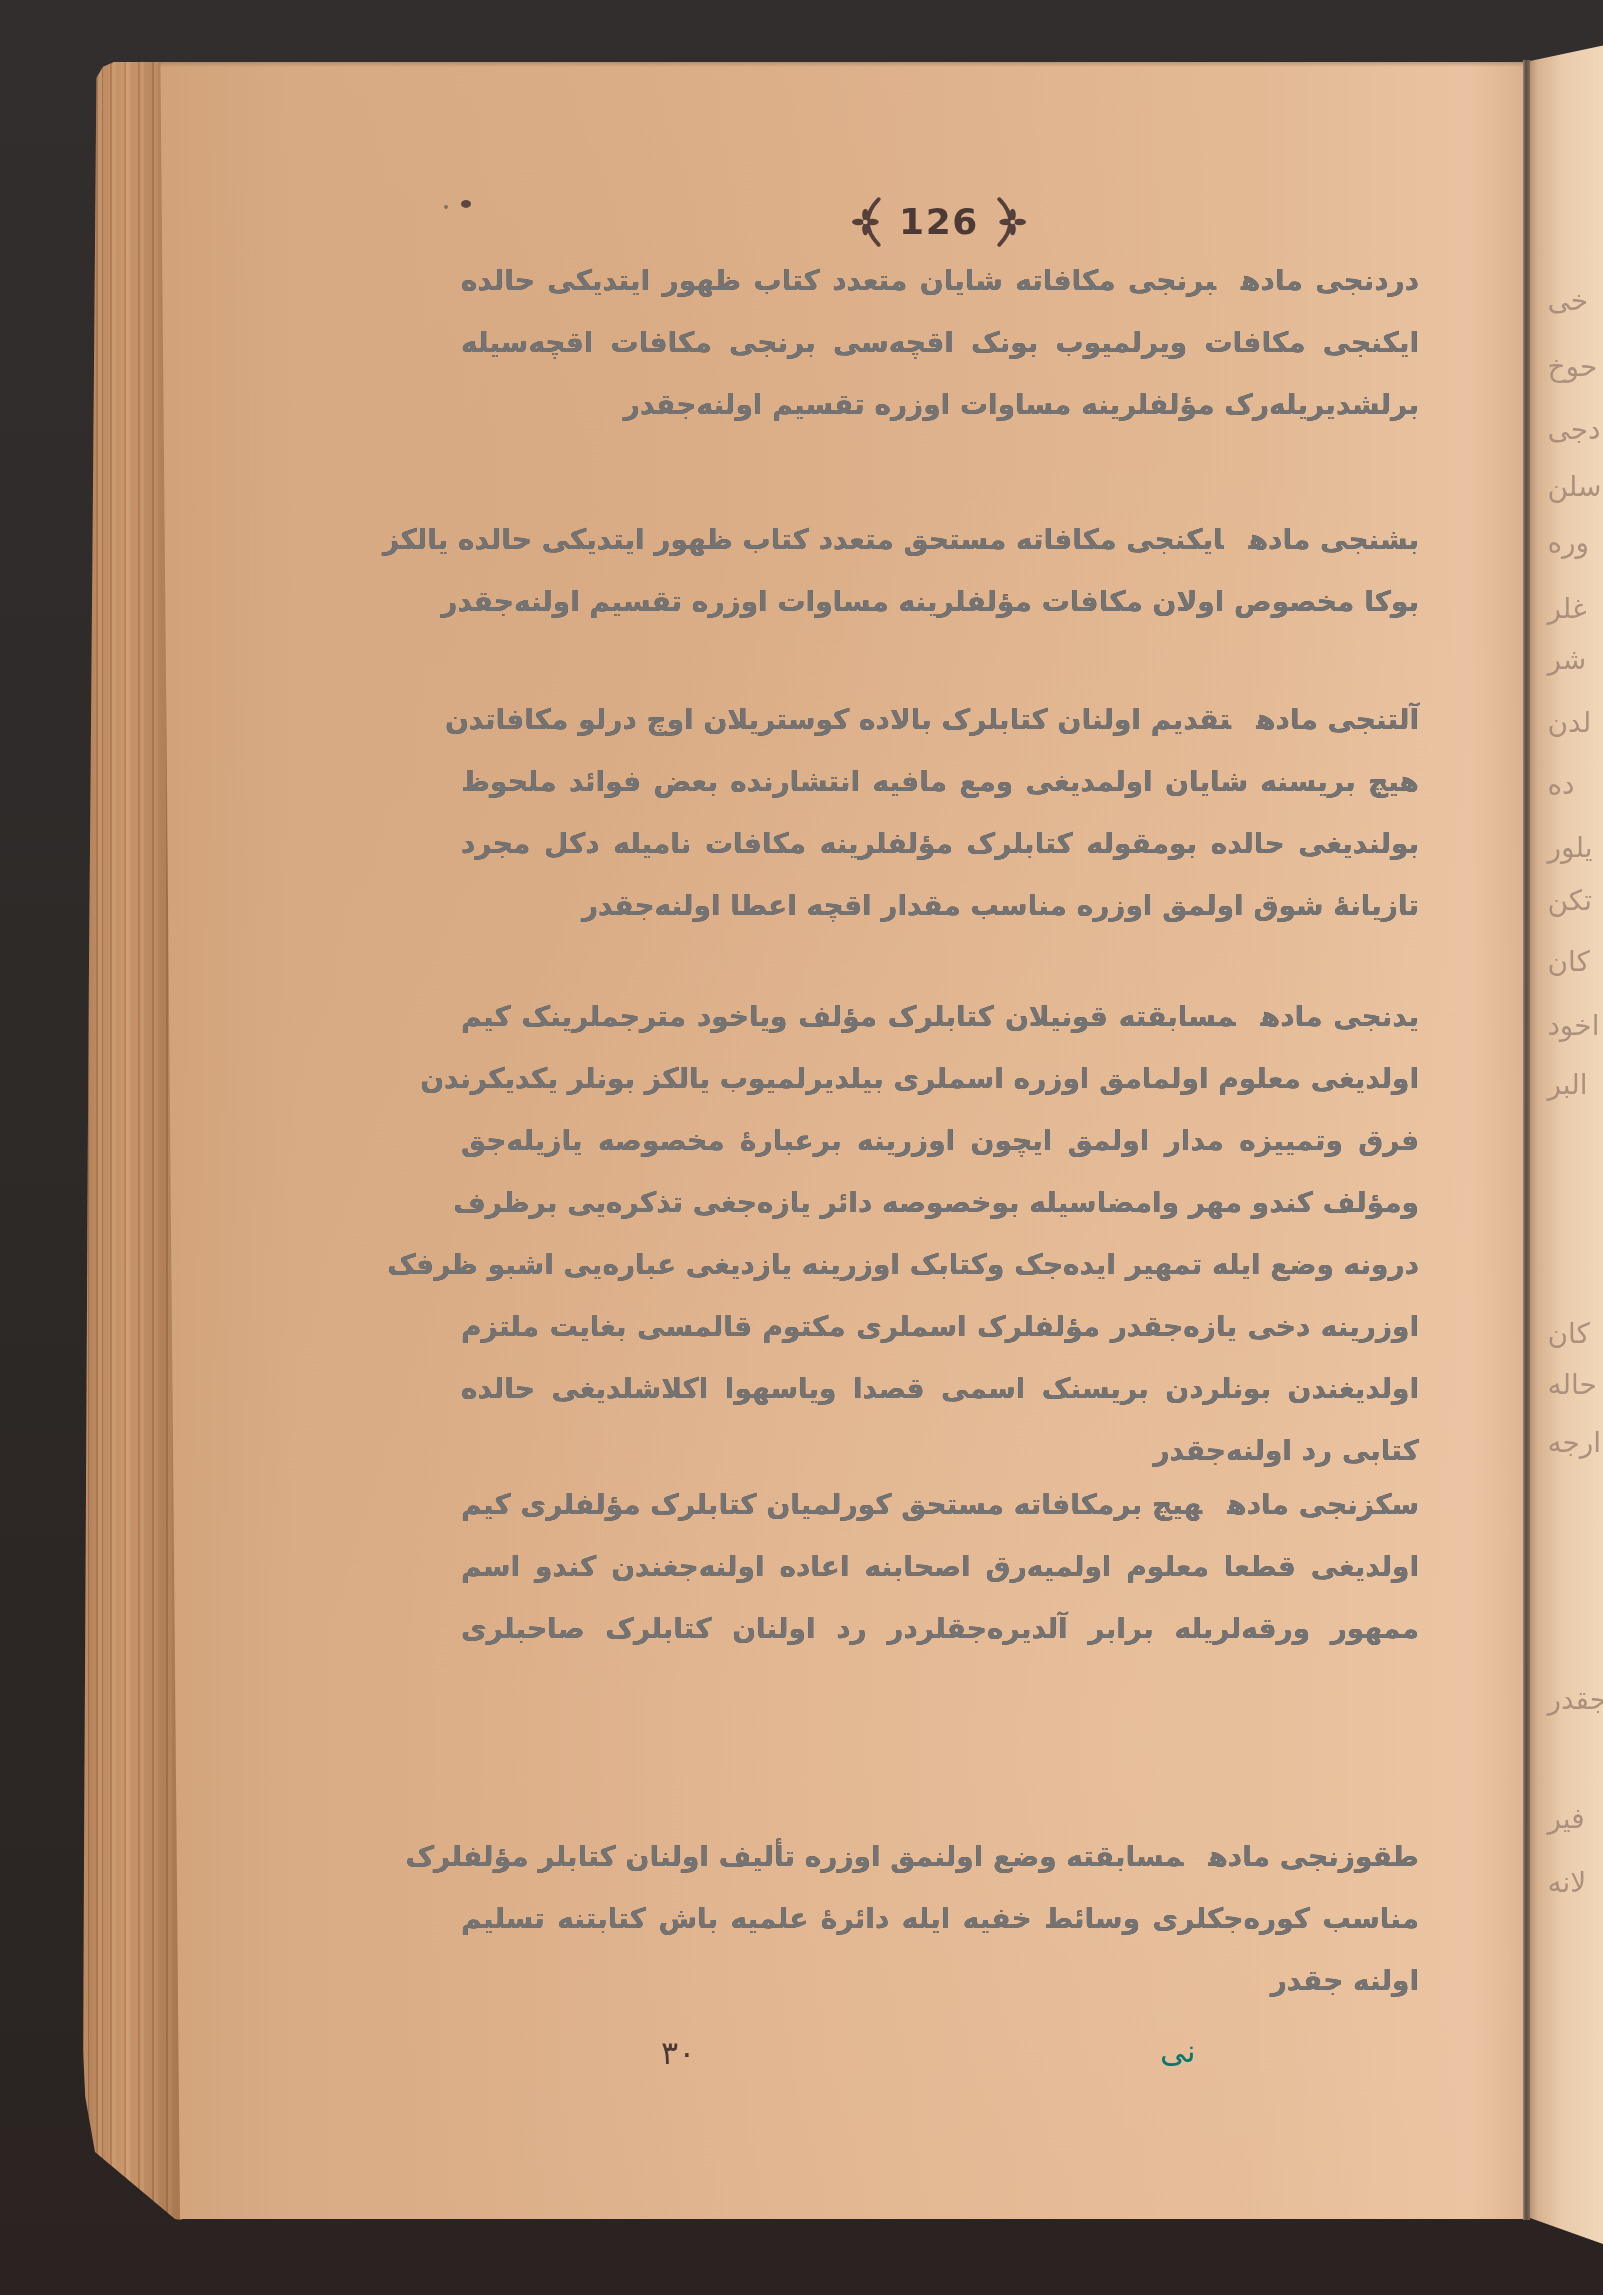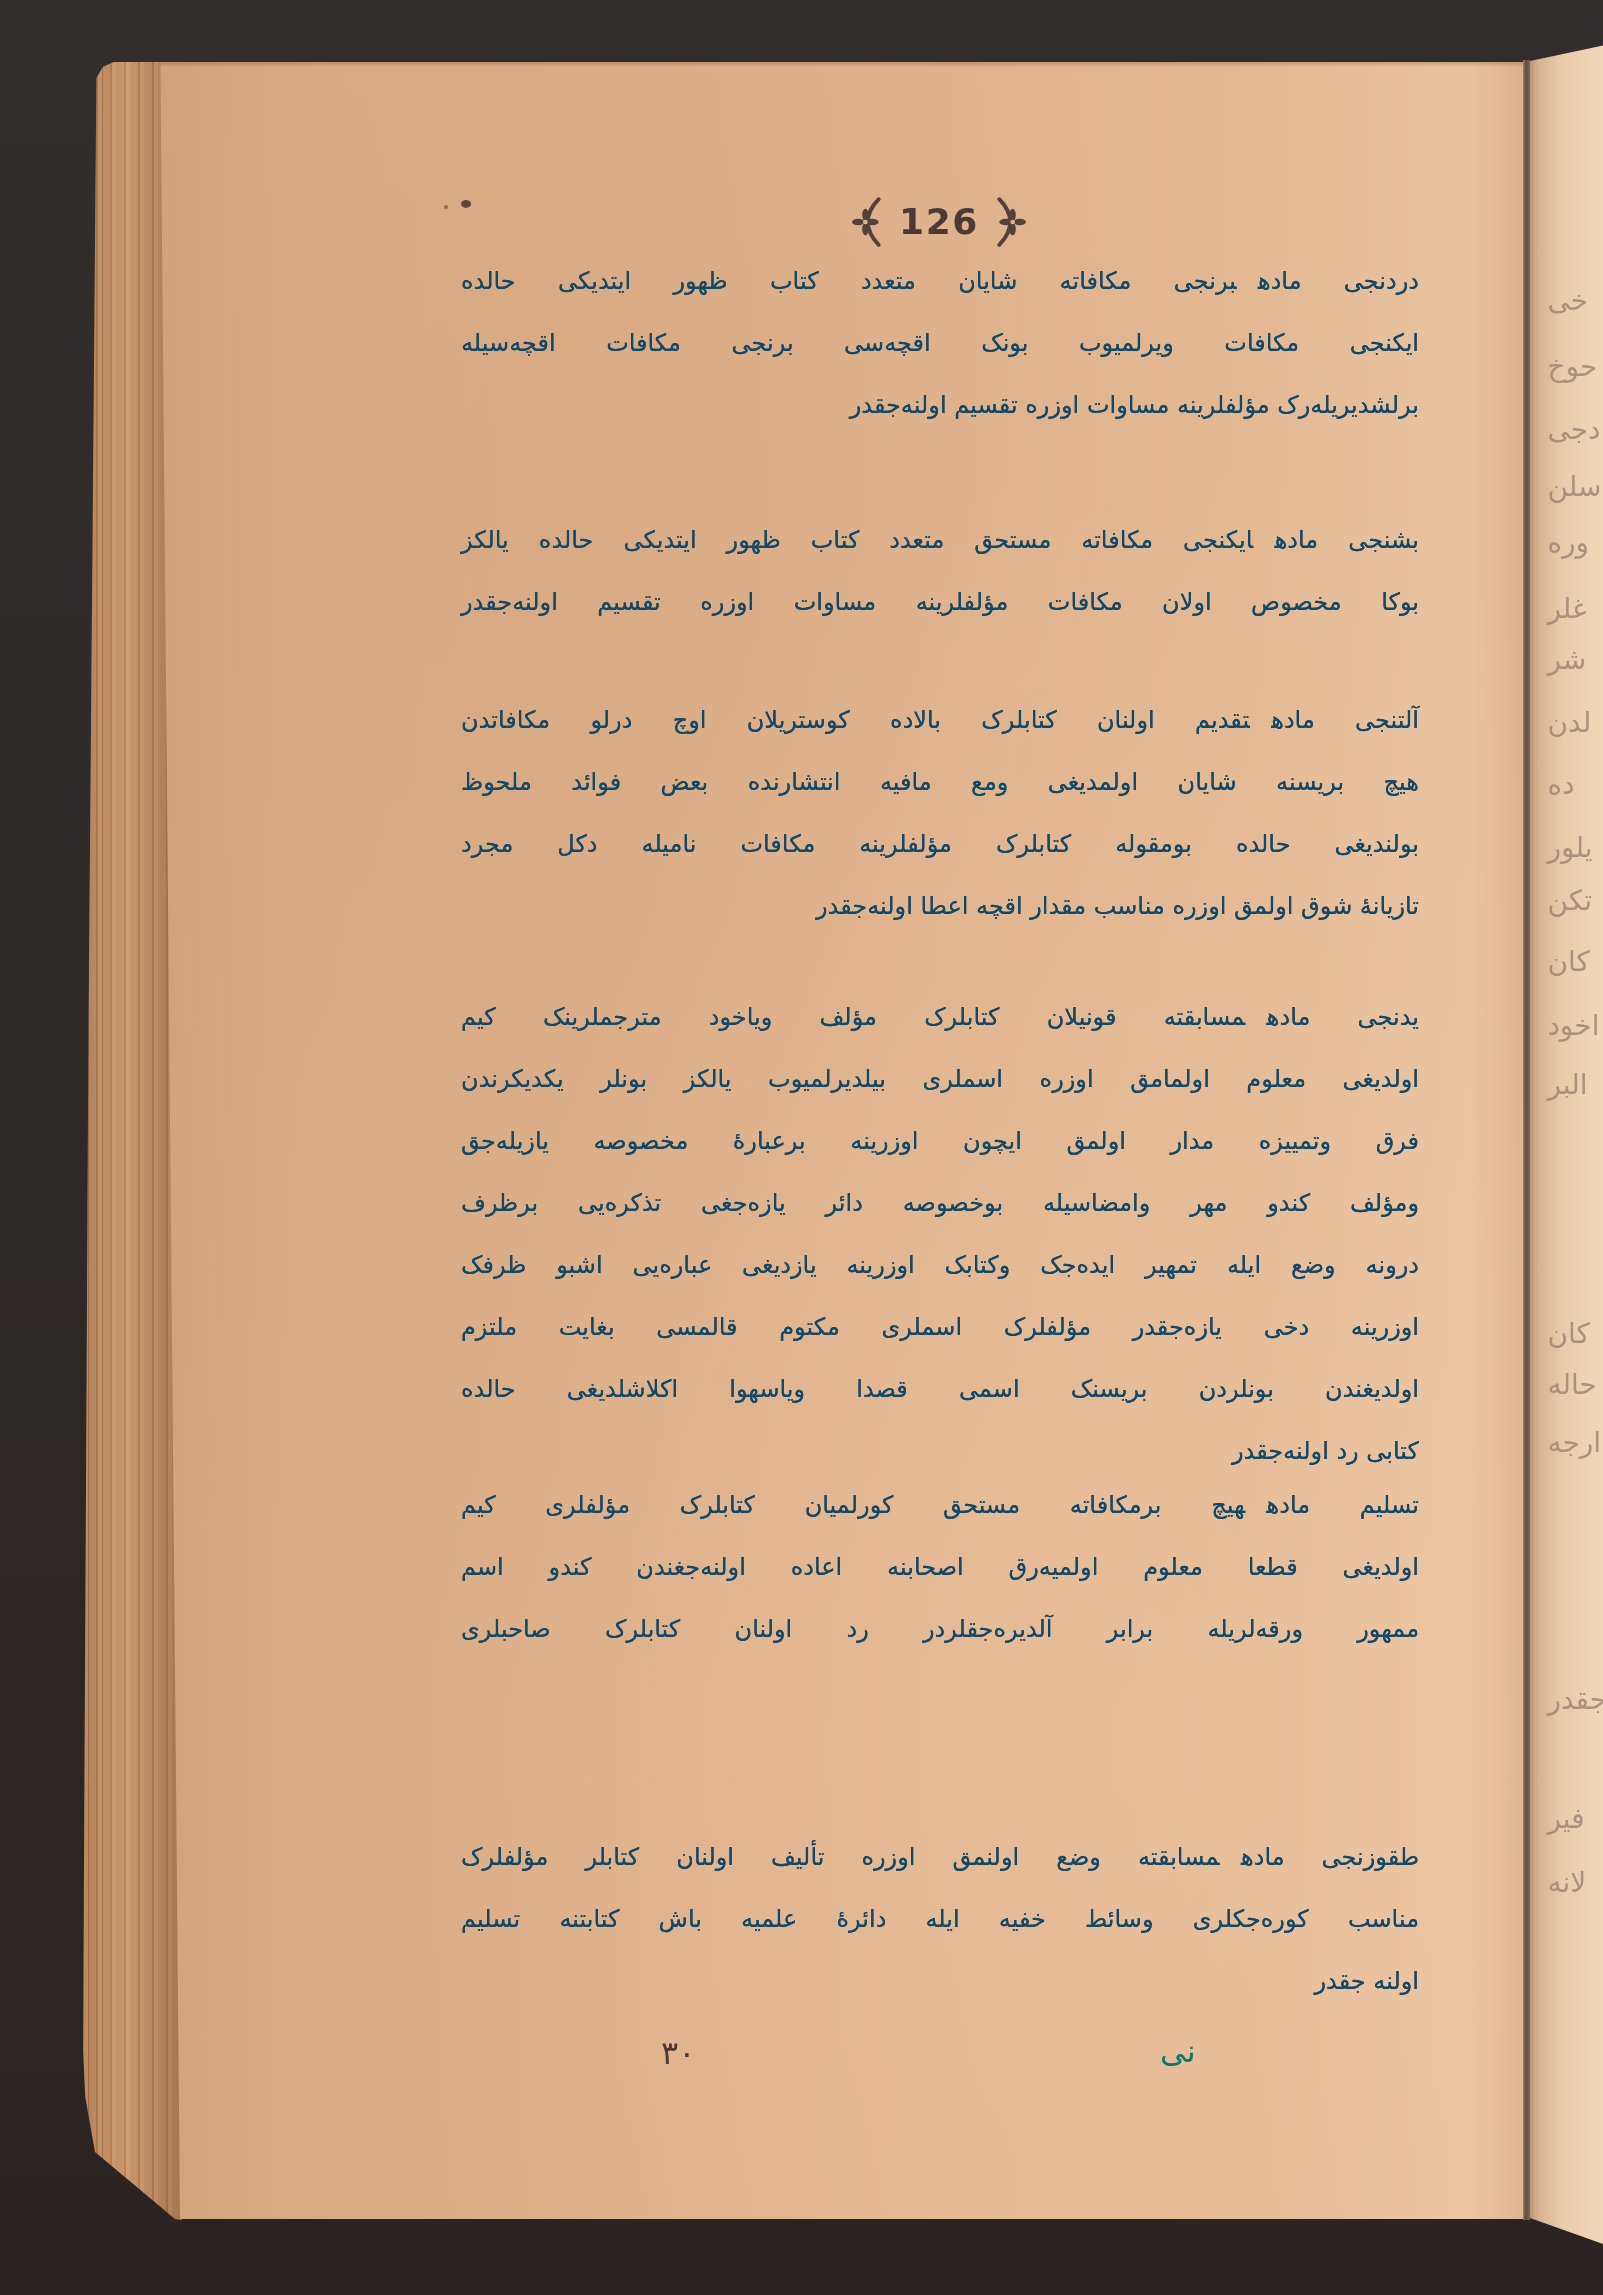--- a/index.html
+++ b/index.html
@@ -45,22 +45,23 @@
     position: absolute; left: 852px; top: 192px; width: 174px; height: 60px;
     display: flex; align-items: center; justify-content: space-between; direction: ltr;
   }
   .page-number { font-size: 36px; font-weight: bold; color: #4d3935; line-height: 60px; letter-spacing: 1.6px; }
   .fleuron { width: 33px; height: 52px; display: block; }
   .blot { position: absolute; left: 461px; top: 200px; width: 10.3px; height: 8px; border-radius: 50%; background: #5c4640; }
   .blot2 { position: absolute; left: 444px; top: 205px; width: 4px; height: 4px; border-radius: 50%; background: #8a6e60; }
 
   .article {
     position: absolute; left: 461px; width: 958px; direction: rtl;
-    font-size: 24px; line-height: 62px; color: #0c4a6e;
+    font-size: 28px; line-height: 62px; color: #737373;
     text-shadow: 0 0 0.6px #4d3935;
+    font-weight: bold;
   }
   .line {
     height: 62px; white-space: nowrap;
     text-align: justify; text-align-last: justify;
   }
   .line.last { text-align-last: start; }
   .heading { margin-left: 0.9em; }
 
   .footer-sig { position: absolute; left: 661px; top: 2026px; font-size: 32px; line-height: 55px; color: #4d3935; direction: rtl; text-align: right; }
   .footer-mark { position: absolute; left: 1160px; top: 2024px; font-size: 32px; line-height: 55px; color: #0f766e; direction: rtl; }
@@ -155,21 +156,21 @@
   <div class="line">فرق وتمییزه مدار اولمق ایچون اوزرینه برعبارهٔ مخصوصه یازیله‌جق</div>
   <div class="line">ومؤلف کندو مهر وامضاسیله بوخصوصه دائر یازه‌جغی تذکره‌یی برظرف</div>
   <div class="line">درونه وضع ایله تمهیر ایده‌جک وکتابک اوزرینه یازدیغی عباره‌یی اشبو ظرفک</div>
   <div class="line">اوزرینه دخی یازه‌جقدر  مؤلفلرک اسملری مکتوم قالمسی بغایت ملتزم</div>
   <div class="line">اولدیغندن بونلردن بریسنک اسمی قصدا ویاسهوا اکلاشلدیغی حالده</div>
   <div class="line last">کتابی رد اولنه‌جقدر</div>
 </div>
 
 <div class="article" style="top:1474px">
   <div class="line">
-    <span class="heading">تسلیم ماده</span><span>هیچ برمکافاته مستحق کورلمیان کتابلرک مؤلفلری کیم</span>
+    <span class="heading">سکزنجی ماده</span><span>هیچ برمکافاته مستحق کورلمیان کتابلرک مؤلفلری کیم</span>
   </div>
   <div class="line">اولدیغی قطعا معلوم اولمیه‌رق اصحابنه اعاده اولنه‌جغندن کندو اسم</div>
   <div class="line">ممهور ورقه‌لریله برابر آلدیره‌جقلردر  رد اولنان کتابلرک صاحبلری</div>
 </div>
 
 <div class="article" style="top:1826px">
   <div class="line">
     <span class="heading">طقوزنجی ماده</span><span>مسابقته وضع اولنمق اوزره تألیف اولنان کتابلر مؤلفلرک</span>
   </div>
   <div class="line">مناسب کوره‌جکلری وسائط خفیه ایله دائرهٔ علمیه باش کتابتنه تسلیم</div>

